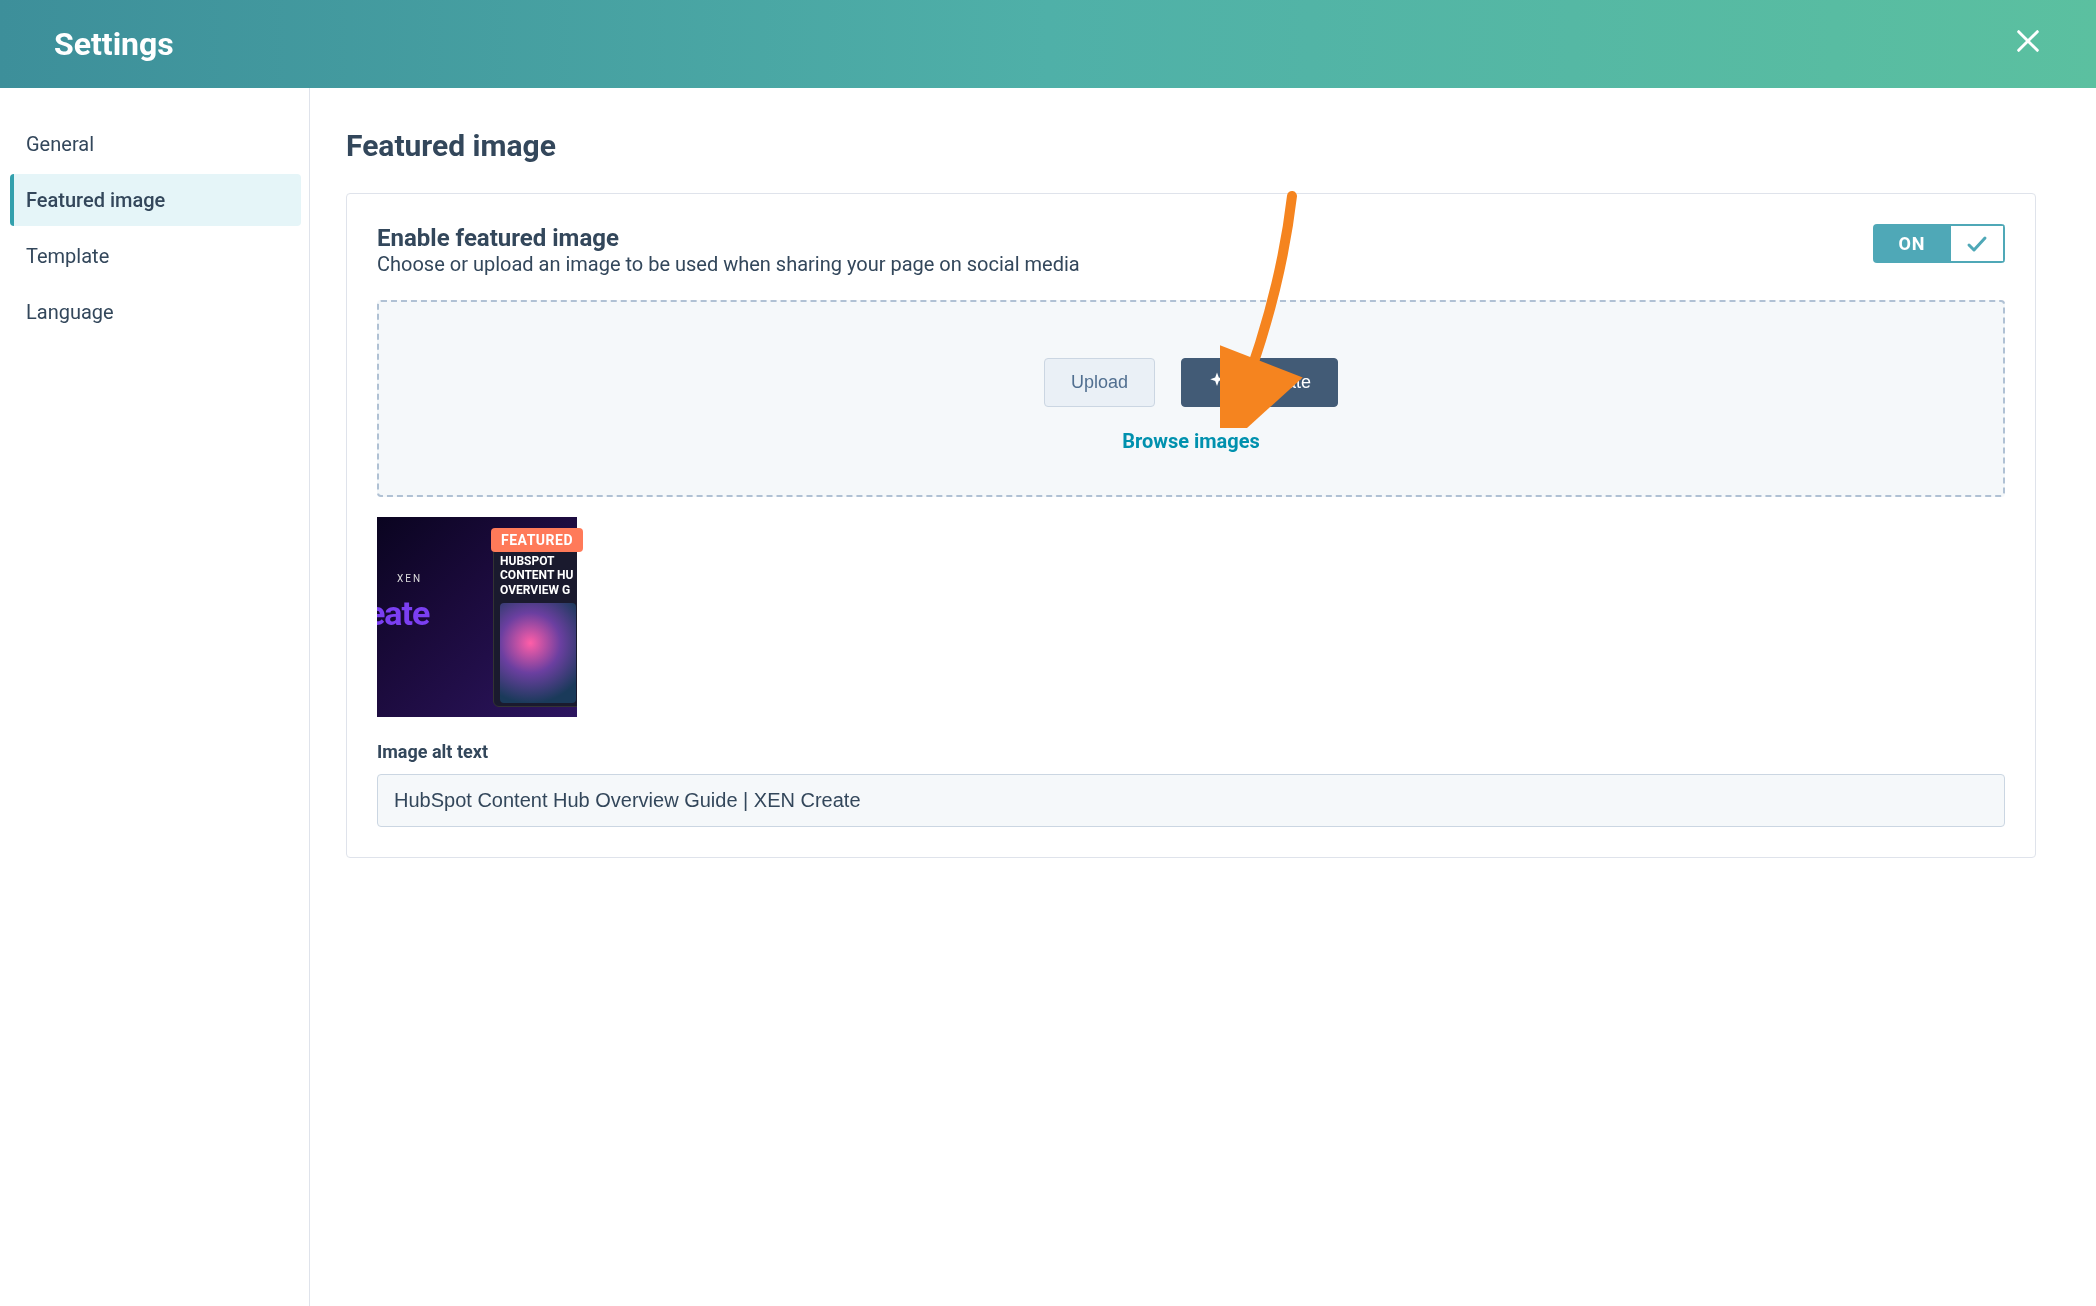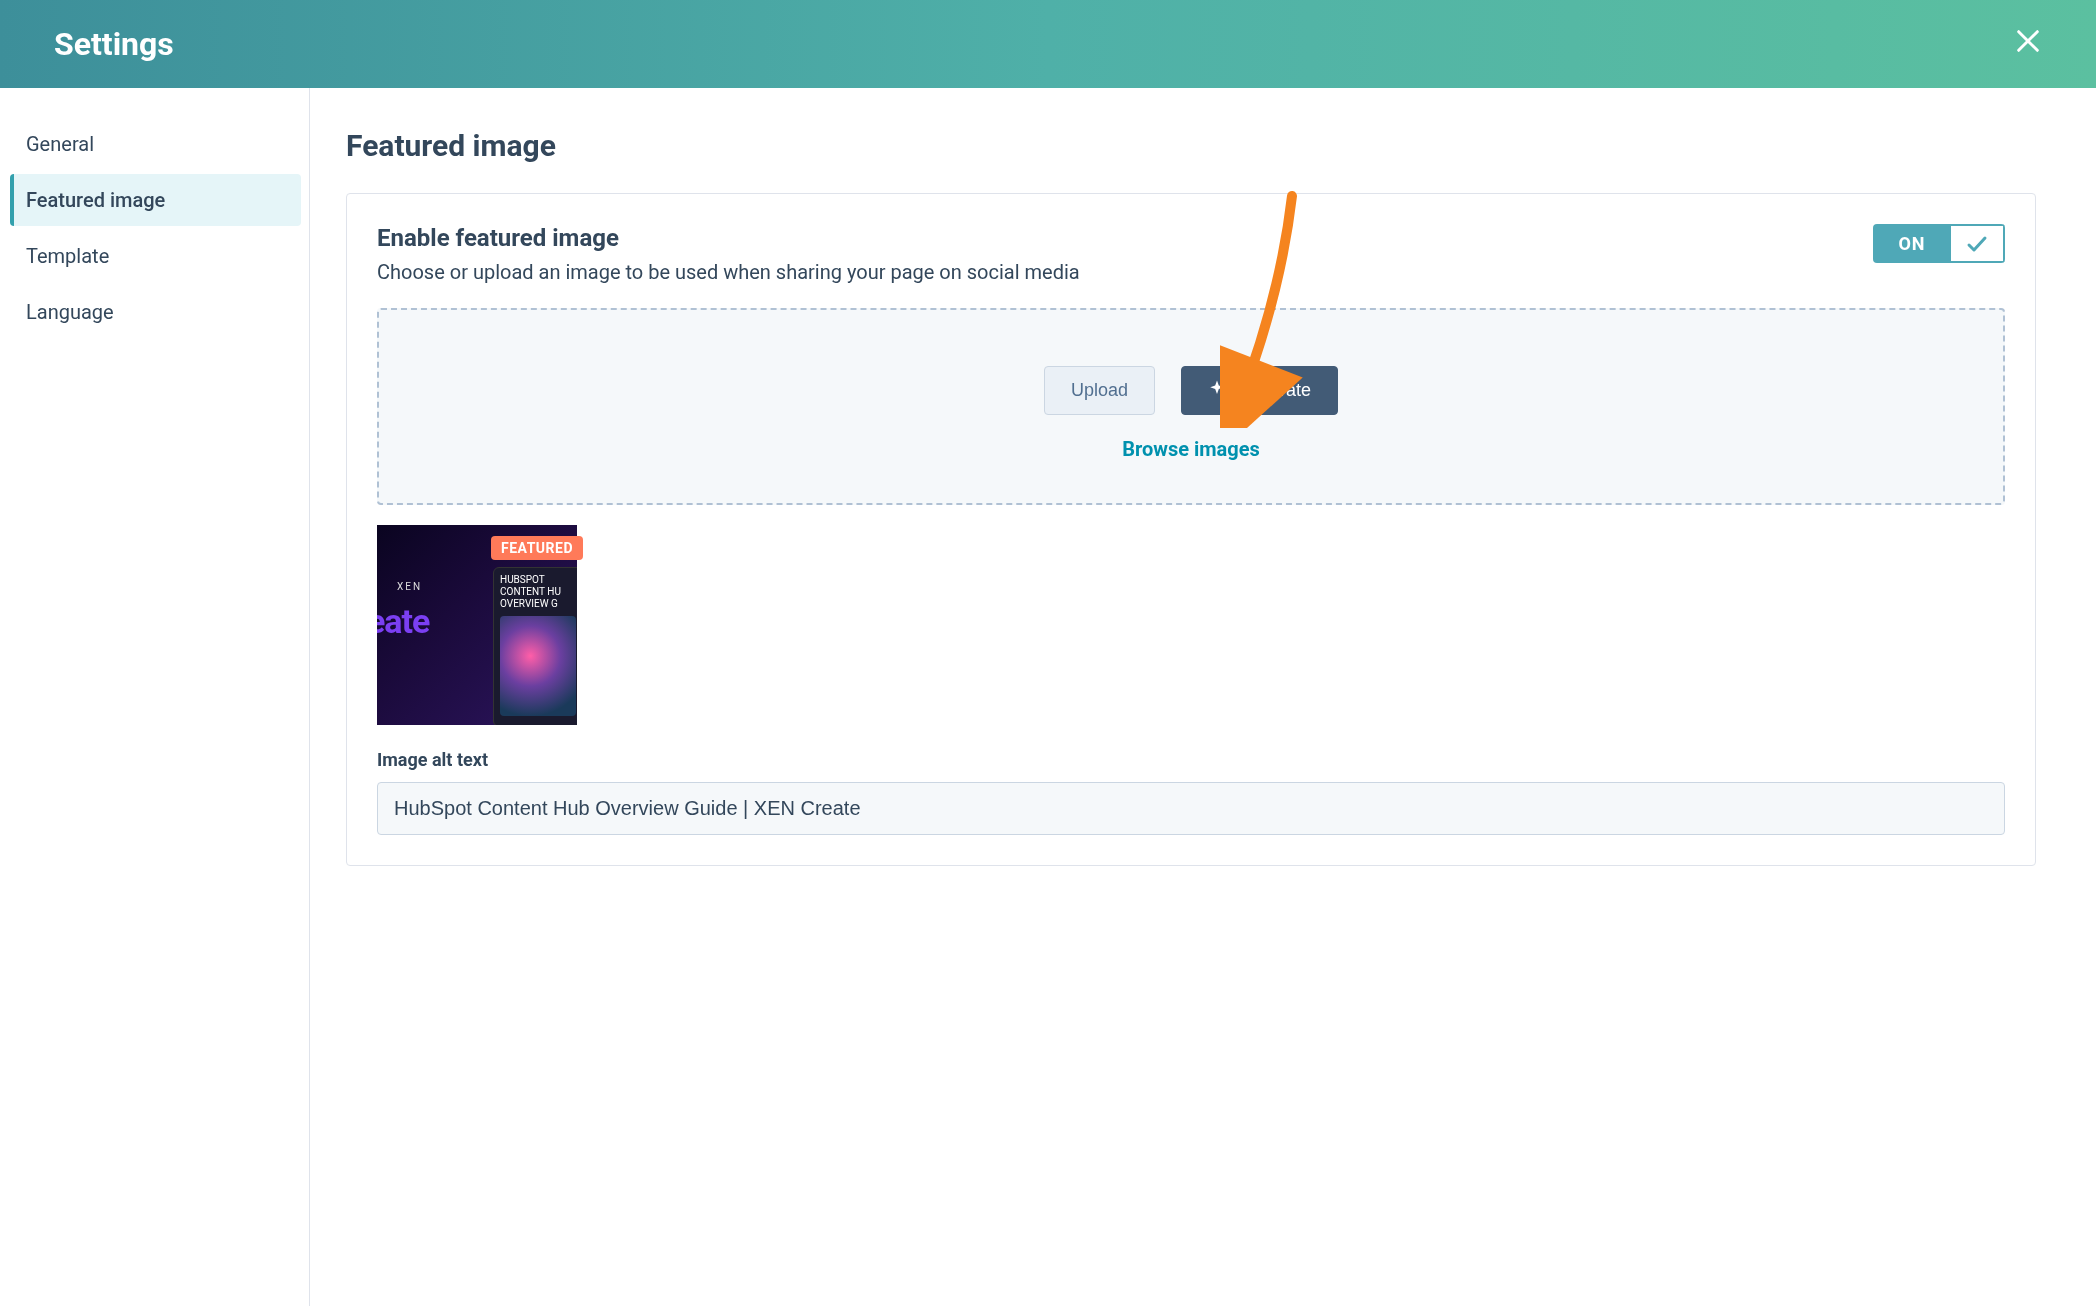--- a/index.html
+++ b/index.html
@@ -44,21 +44,21 @@
   .main { flex: 1; padding: 40px 60px 40px 36px; position: relative; }
   .page-title { font-size: 30px; font-weight: 700; color: #33475b; margin-bottom: 30px; }
 
   .card {
     border: 1px solid #dfe3eb;
     border-radius: 4px;
     padding: 30px;
   }
 
   .enable-row { display: flex; justify-content: space-between; align-items: flex-start; margin-bottom: 24px; }
-  .enable-title { font-size: 24px; font-weight: 700; margin-bottom: 8px; color:#33475b;}
+  .enable-title { font-size: 24px; font-weight: 700; color:#33475b;}
   .enable-desc { font-size: 20px; color: #33475b; }
 
   .toggle { display: flex; border-radius: 4px; overflow: hidden; height: 39px; }
   .toggle-on {
     background: #4fa8b7;
     color: #fff;
     font-weight: 700;
     font-size: 18px;
     display: flex;
     align-items: center;
@@ -117,29 +117,29 @@
     display:block;
   }
   .thumb-text {
     position: absolute; left: -10px; top: 76px;
     color: #7b3ff2; font-size: 34px; font-weight: 700; letter-spacing: -1px;
   }
   .thumb-label-small {
     position:absolute; left:20px; top:56px; color:#ddd; font-size:10px; letter-spacing:2px;
   }
   .thumb-panel {
-    position: absolute; right: -6px; top: 42px;
+    position: absolute; right: -6px; top: 30px;
     width: 90px; height: 160px;
     background: #1a1a2e;
     border: 1px solid #333;
     border-radius: 6px;
     padding: 6px;
     color: #fff;
-    font-size: 10px;
-    font-weight: 400;
+    font-size: 12px;
+    font-weight: 700;
     line-height: 1.2;
     overflow:hidden;
   }
   .thumb-panel-img {
     margin-top:6px; width:100%; height:100px;
     background: radial-gradient(circle at 40% 40%, #ff5ea8 0%, #6b3fa0 40%, #1a3a5a 80%);
     border-radius:4px;
   }
   .featured-badge {
     position: absolute; top: 11px; right: -6px;

